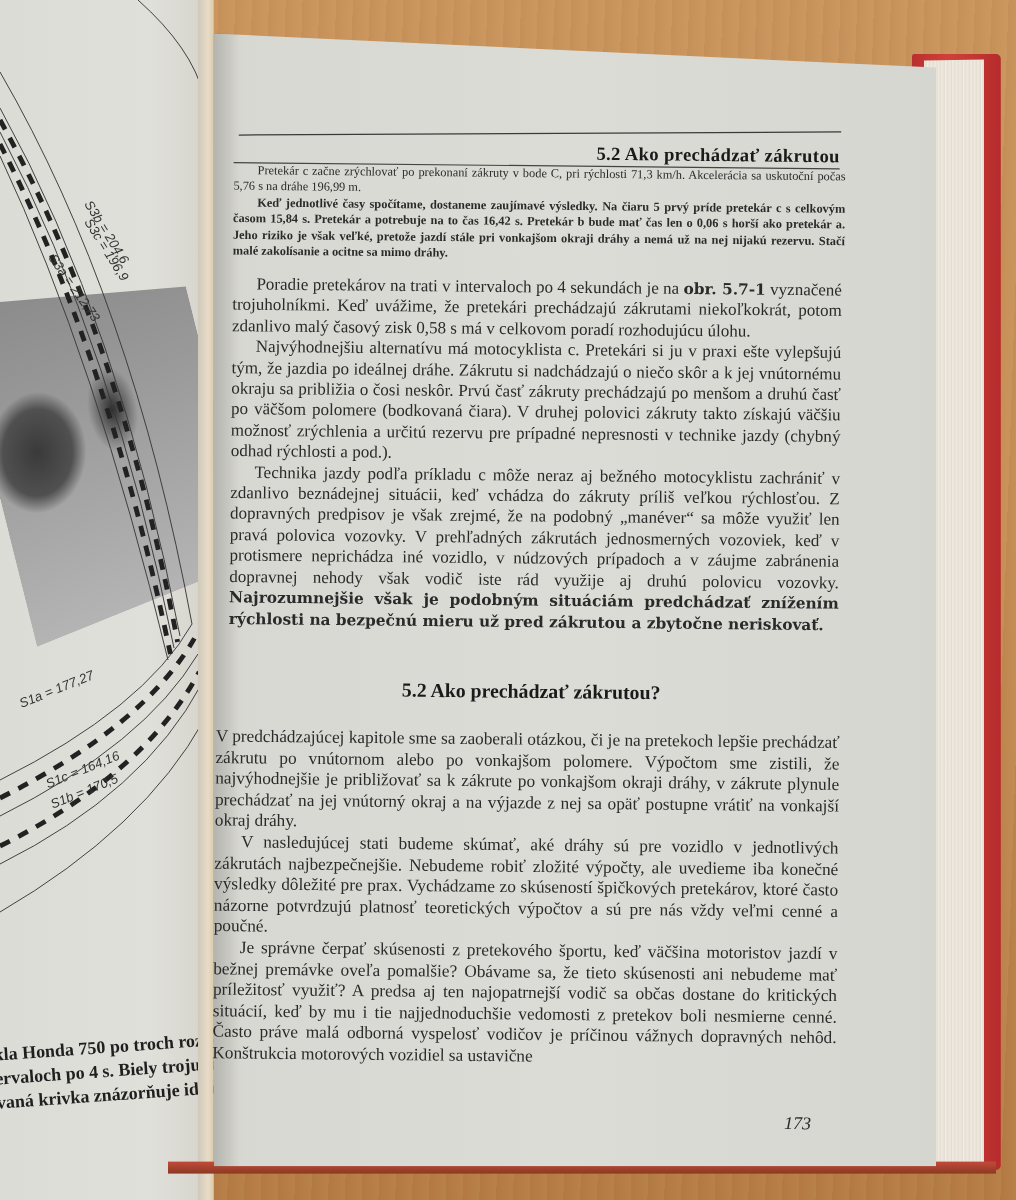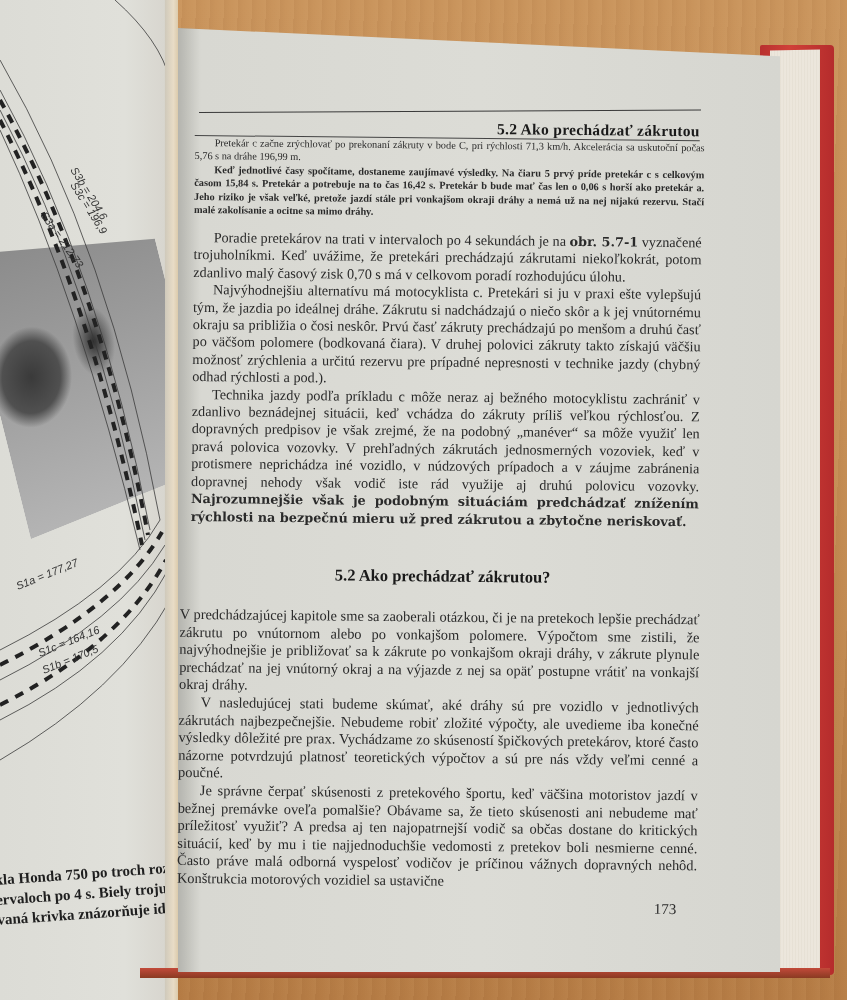--- a/index.html
+++ b/index.html
@@ -93,21 +93,21 @@
       position: absolute; left: 0; top: 452px; width: 505px; text-align: center;
       font-size: 16.5px; font-weight: bold; color: #1a1a1a;
     }
     .body-block2 {
       position: absolute; left: -10px; top: 494px; width: 520px;
       font-size: 14.4px; line-height: 17.6px; text-align: justify;
     }
     .body-block2 p { margin: 0; text-indent: 22px; }
     .body-block2 p.first { text-indent: 0; }
     .page-number {
-      position: absolute; left: 467px; top: 784px; font-size: 15px; color: #2a2a2a;
+      position: absolute; left: 467px; top: 812px; font-size: 15px; color: #2a2a2a; font-style: italic;
     }
     .shadow-left {
       position: absolute; left: 178px; top: 28px; width: 22px; height: 944px;
       background: linear-gradient(90deg, rgba(0,0,0,0.12), rgba(0,0,0,0));
     }
   </style>
 </head>
 <body>
 
 <div class="wood"></div>
@@ -160,21 +160,21 @@
   <div class="head-rule"></div>
   <div class="running-head" style="top:5px">5.2 Ako prechádzať zákrutou</div>
   <div class="head-rule2"></div>
 
   <div class="small-block">
     <p>Pretekár c začne zrýchlovať po prekonaní zákruty v bode C, pri rýchlosti 71,3 km/h. Akcelerácia sa uskutoční počas 5,76 s na dráhe 196,99 m.</p>
     <p class="b">Keď jednotlivé časy spočítame, dostaneme zaujímavé výsledky. Na čiaru 5 prvý príde pretekár c s celkovým časom 15,84 s. Pretekár a potrebuje na to čas 16,42 s. Pretekár b bude mať čas len o 0,06 s horší ako pretekár a. Jeho riziko je však veľké, pretože jazdí stále pri vonkajšom okraji dráhy a nemá už na nej nijakú rezervu. Stačí malé zakolísanie a ocitne sa mimo dráhy.</p>
   </div>
 
   <div class="body-block">
-    <p><span>Poradie pretekárov na trati v intervaloch po 4 sekundách je na </span><span class="b">obr. 5.7-1</span><span> vyznačené trojuholníkmi. Keď uvážime, že pretekári prechádzajú zákrutami niekoľkokrát, potom zdanlivo malý časový zisk 0,70 s má v celkovom poradí rozhodujúcu úlohu.</span></p>
+    <p><span>Poradie pretekárov na trati v intervaloch po 4 sekundách je na </span><span class="b">obr. 5.7-1</span><span> vyznačené trojuholníkmi. Keď uvážime, že pretekári prechádzajú zákrutami niekoľkokrát, potom zdanlivo malý časový zisk 0,58 s má v celkovom poradí rozhodujúcu úlohu.</span></p>
     <p>Najvýhodnejšiu alternatívu má motocyklista c. Pretekári si ju v praxi ešte vylepšujú tým, že jazdia po ideálnej dráhe. Zákrutu si nadchádzajú o niečo skôr a k jej vnútornému okraju sa približia o čosi neskôr. Prvú časť zákruty prechádzajú po menšom a druhú časť po väčšom polomere (bodkovaná čiara). V druhej polovici zákruty takto získajú väčšiu možnosť zrýchlenia a určitú rezervu pre prípadné nepresnosti v technike jazdy (chybný odhad rýchlosti a pod.).</p>
     <p><span>Technika jazdy podľa príkladu c môže neraz aj bežného motocyklistu zachrániť v zdanlivo beznádejnej situácii, keď vchádza do zákruty príliš veľkou rýchlosťou. Z dopravných predpisov je však zrejmé, že na podobný „manéver“ sa môže využiť len pravá polovica vozovky. V prehľadných zákrutách jednosmerných vozoviek, keď v protismere neprichádza iné vozidlo, v núdzových prípadoch a v záujme zabránenia dopravnej nehody však vodič iste rád využije aj druhú polovicu vozovky. </span><span class="b">Najrozumnejšie však je podobným situáciám predchádzať znížením rýchlosti na bezpečnú mieru už pred zákrutou a zbytočne neriskovať.</span></p>
   </div>
 
   <div class="section-title">5.2  Ako prechádzať zákrutou?</div>
 
   <div class="body-block2">
     <p class="first">V predchádzajúcej kapitole sme sa zaoberali otázkou, či je na pretekoch lepšie prechádzať zákrutu po vnútornom alebo po vonkajšom polomere. Výpočtom sme zistili, že najvýhodnejšie je približovať sa k zákrute po vonkajšom okraji dráhy, v zákrute plynule prechádzať na jej vnútorný okraj a na výjazde z nej sa opäť postupne vrátiť na vonkajší okraj dráhy.</p>
     <p>V nasledujúcej stati budeme skúmať, aké dráhy sú pre vozidlo v jednotlivých zákrutách najbezpečnejšie. Nebudeme robiť zložité výpočty, ale uvedieme iba konečné výsledky dôležité pre prax. Vychádzame zo skúseností špičkových pretekárov, ktoré často názorne potvrdzujú platnosť teoretických výpočtov a sú pre nás vždy veľmi cenné a poučné.</p>
     <p>Je správne čerpať skúsenosti z pretekového športu, keď väčšina motoristov jazdí v bežnej premávke oveľa pomalšie? Obávame sa, že tieto skúsenosti ani nebudeme mať príležitosť využiť? A predsa aj ten najopatrnejší vodič sa občas dostane do kritických situácií, keď by mu i tie najjednoduchšie vedomosti z pretekov boli nesmierne cenné. Často práve malá odborná vyspelosť vodičov je príčinou vážnych dopravných nehôd. Konštrukcia motorových vozidiel sa ustavične</p>

